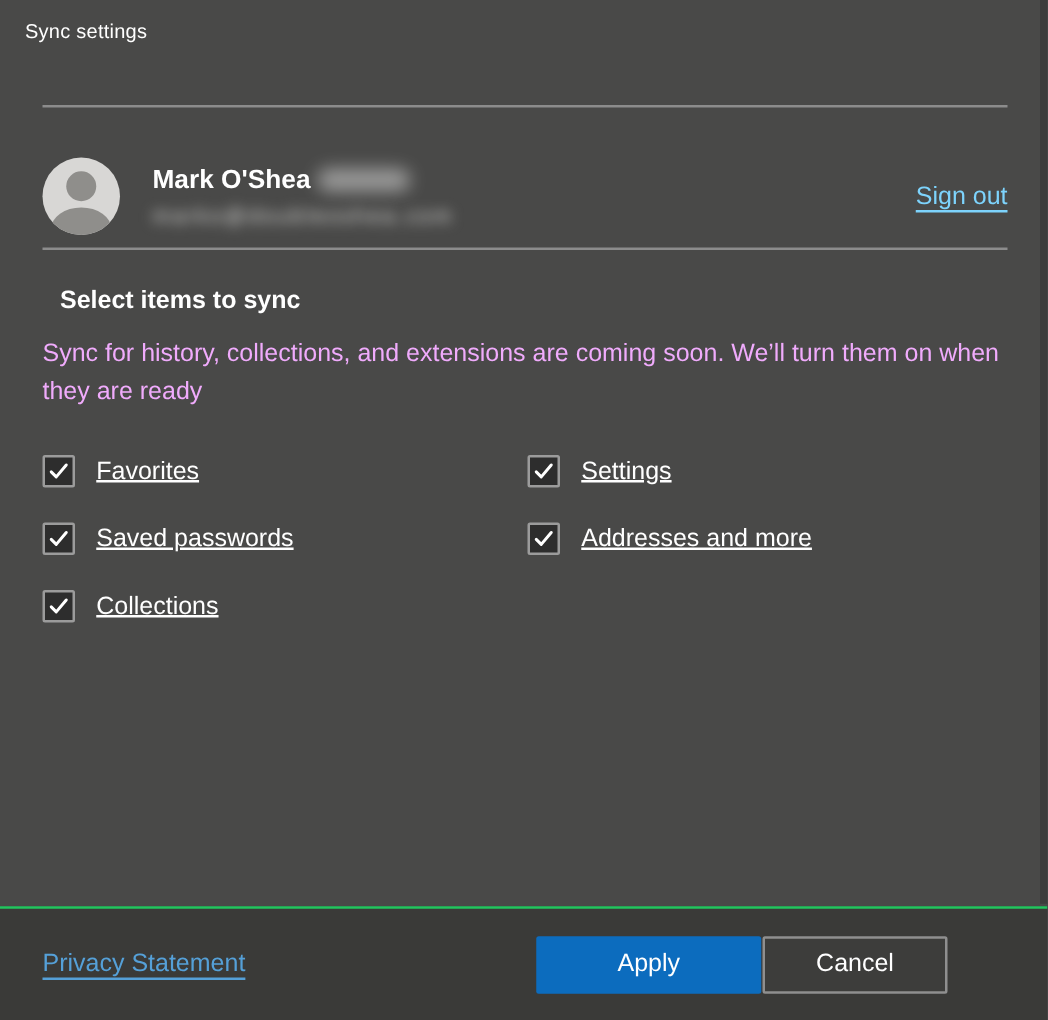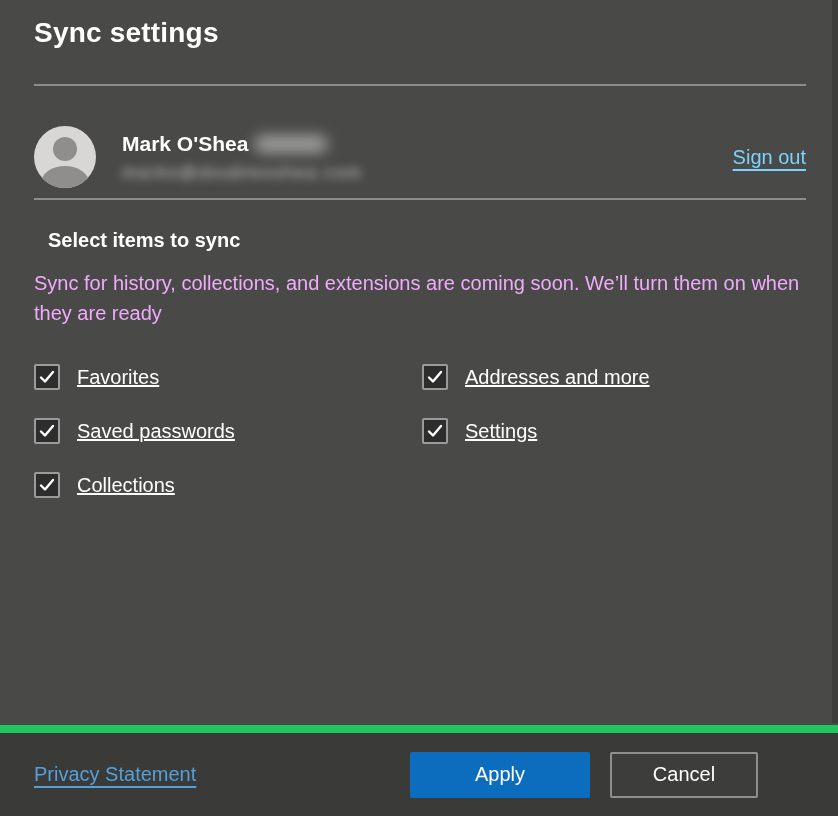--- a/index.html
+++ b/index.html
@@ -17,22 +17,22 @@
   }
   
   .edge-shade {
     position: absolute; top: 0; right: 0;
     width: 6px; height: 723px;
     background: #3d3d3c;
   }
 
   
   .page-title {
-    position: absolute; left: 34px; top: 17px;
-    font-size: 28px; font-weight: bold; letter-spacing: 0.2px;
+    position: absolute; left: 20px; top: 17px;
+    font-size: 16px; font-weight: normal; letter-spacing: 0.2px;
   }
   .divider {
     position: absolute; left: 34px; right: 32px;
     height: 2px; background: #8c8c8c;
   }
   .divider.d1 { top: 84px; }
   .divider.d2 { top: 198px; }
 
   
   .account-row {
@@ -104,30 +104,30 @@
   }
   .chk .box svg { display: block; }
   .chk .lbl {
     margin-left: 17px; font-size: 20px; line-height: 26px; color: #ffffff;
   }
 
   
   .footer {
     position: absolute; left: 0; right: 0; bottom: 0;
     height: 91px; background: #3a3a38;
-    border-top: 8px solid #22c55e;
+    border-top: 2px solid #22c55e;
     display: flex; align-items: center;
     padding: 0 80px 0 34px; box-sizing: border-box;
   }
   .privacy-link {
     font-size: 20px; color: #55a0d8;
     text-decoration: underline; text-underline-offset: 5px;
     cursor: pointer; white-space: nowrap;
   }
-  .footer .btns { margin-left: auto; display: flex; gap: 20px; padding-left: 33px; }
+  .footer .btns { margin-left: auto; display: flex; gap: 1px; padding-left: 33px; }
   .btn {
     height: 46px; font-size: 20px;
     font-family: "Liberation Sans", sans-serif;
     display: flex; align-items: center; justify-content: center;
     box-sizing: border-box; cursor: pointer; border-radius: 2px;
   }
   .btn-apply {
     width: 180px; background: #0c6cbe; color: #ffffff; border: none;
   }
   .btn-cancel {
@@ -190,30 +190,30 @@
         </span>
       <span class="lbl">Collections</span>
     </label>
 
     <label class="chk">
       <span class="box">
           <svg width="18" height="18" viewBox="0 0 18 18">
             <path d="M3 9.5 L7 13.5 L15 4" stroke="#ffffff" stroke-width="2.4" fill="none" stroke-linecap="round" stroke-linejoin="round"></path>
           </svg>
         </span>
+      <span class="lbl">Settings</span>
+    </label>
+
+    <label class="chk">
+      <span class="box">
+          <svg width="18" height="18" viewBox="0 0 18 18">
+            <path d="M3 9.5 L7 13.5 L15 4" stroke="#ffffff" stroke-width="2.4" fill="none" stroke-linecap="round" stroke-linejoin="round"></path>
+          </svg>
+        </span>
       <span class="lbl">Addresses and more</span>
-    </label>
-
-    <label class="chk">
-      <span class="box">
-          <svg width="18" height="18" viewBox="0 0 18 18">
-            <path d="M3 9.5 L7 13.5 L15 4" stroke="#ffffff" stroke-width="2.4" fill="none" stroke-linecap="round" stroke-linejoin="round"></path>
-          </svg>
-        </span>
-      <span class="lbl">Settings</span>
     </label>
 
   </div>
 
   <div class="edge-shade"></div>
 
   <div class="footer">
     <span class="privacy-link">Privacy Statement</span>
     <div class="btns">
       <button class="btn btn-apply">Apply</button>

